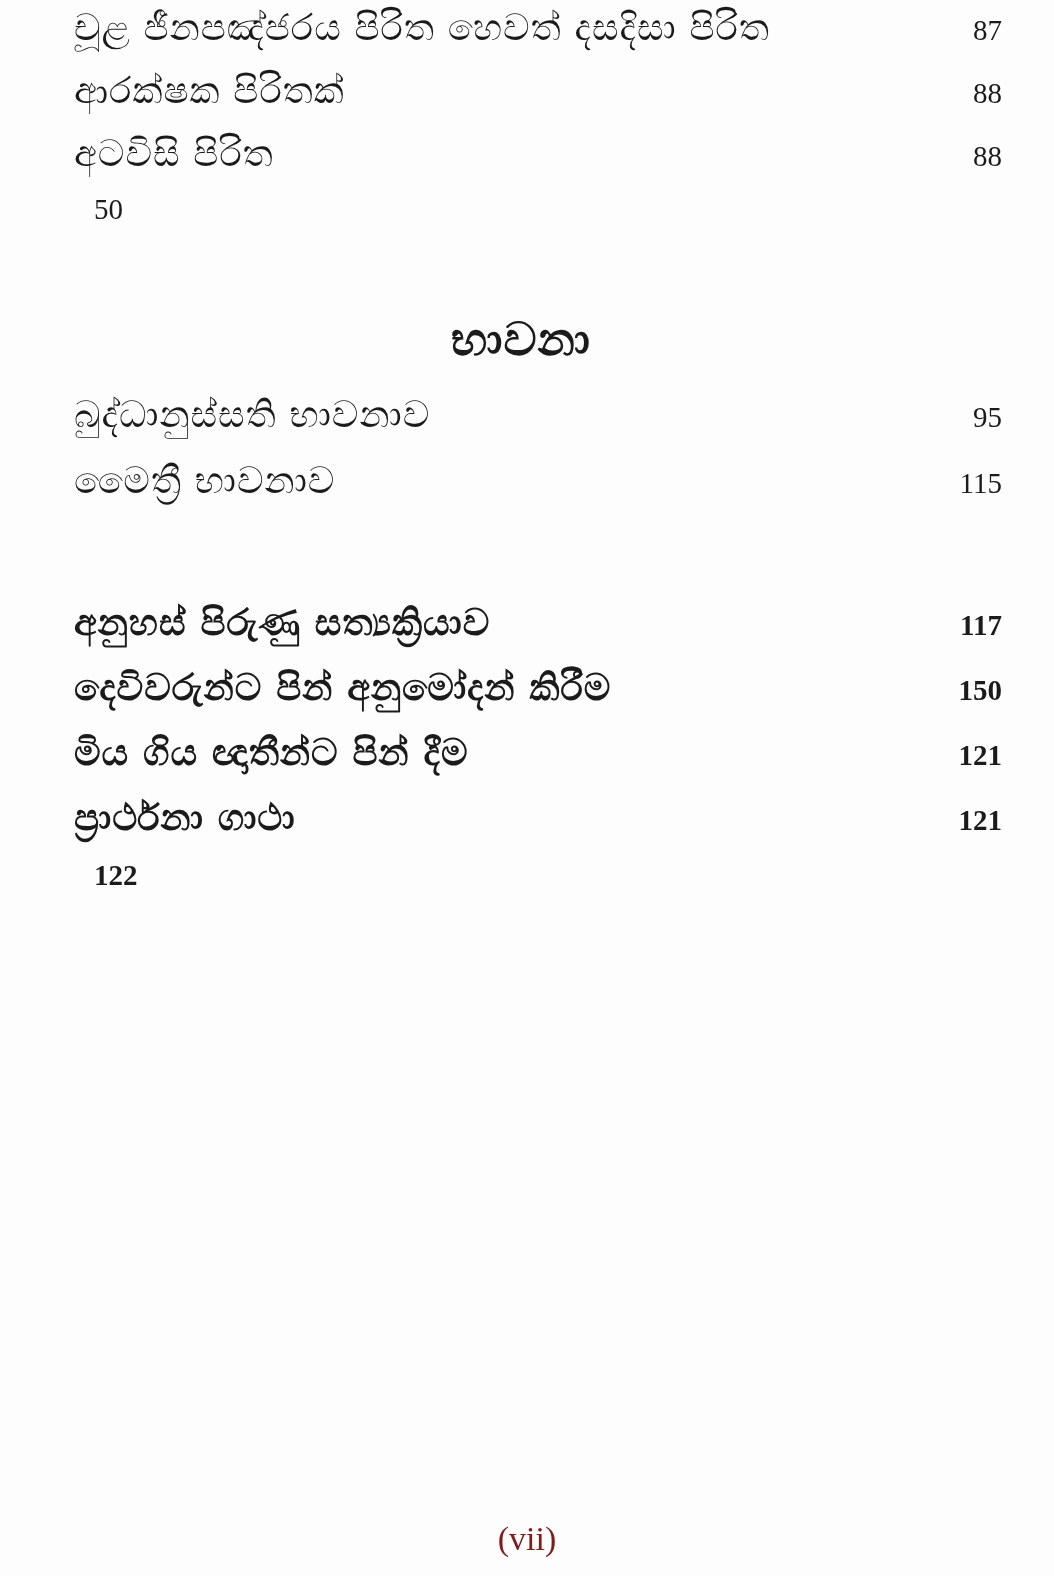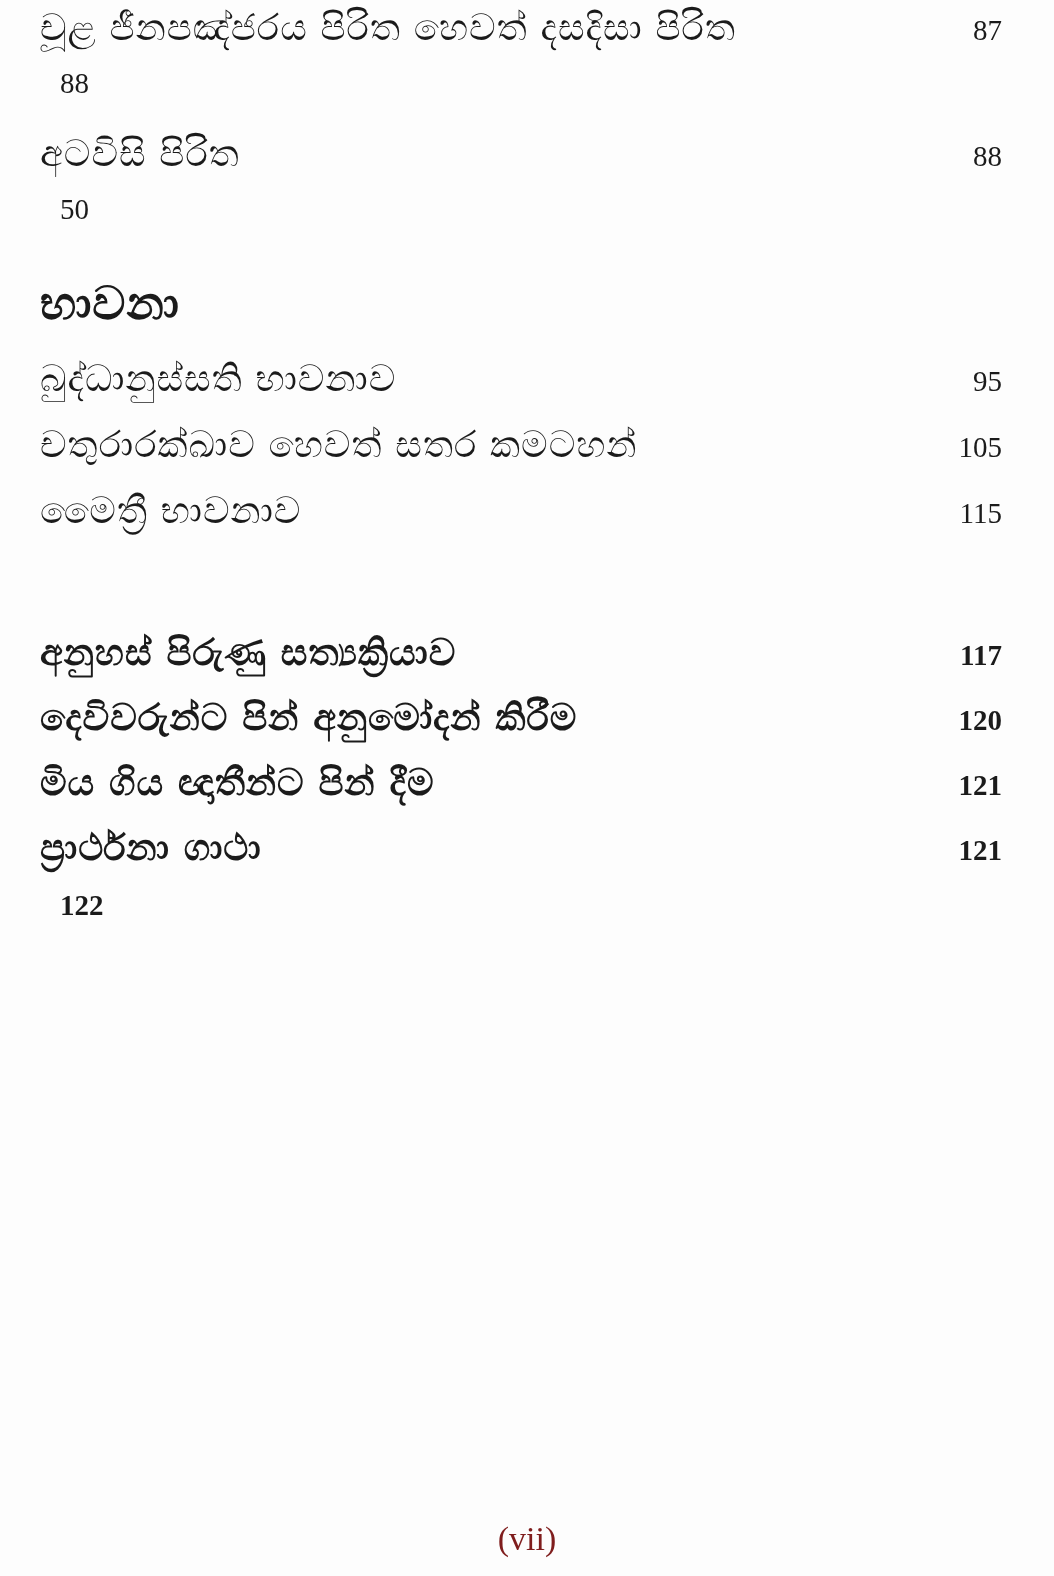--- a/index.html
+++ b/index.html
@@ -19,42 +19,43 @@
     width: 1054px;
     height: 1576px;
   }
   .toc {
     padding: 6px 52px 0 40px;
   }
   .toc-row {
     display: flex;
     justify-content: space-between;
     align-items: baseline;
+    margin-left: 34px;
   }
   .g1 .toc-row { height: 63px; }
   .g2 .toc-row { height: 66px; }
   .g3 .toc-row { height: 65px; font-weight: bold; }
   .toc-title {
     font-size: 37px;
     line-height: 1.2;
     white-space: nowrap;
     letter-spacing: 1px;
   }
   .toc-page {
     font-family: "Liberation Serif", serif;
     font-size: 29px;
     line-height: 1;
     margin-left: 20px;
   }
   .section-heading {
-    text-align: left;
+    text-align: center;
     font-weight: bold;
     font-size: 46px;
     line-height: 1.1;
-    margin: 20px 0 28px 0;
+    margin: 56px 0 28px 0;
     letter-spacing: 1px;
   }
   .group-gap {
     height: 76px;
   }
   .footer {
     position: absolute;
     bottom: 18px;
     left: 0;
     width: 100%;
@@ -69,58 +70,55 @@
 
 <div class="page">
   <div class="toc">
 
     <div class="g1">
       <div class="toc-row">
         <span class="toc-title">චූළ ජීනපඤ්ජරය පිරිත හෙවත් දසදිසා පිරිත</span>
         <span class="toc-page">87</span>
       </div>
       <div class="toc-row">
+        <span class="toc-title">ආරක්ෂක පිරිතක්</span>
         <span class="toc-page">88</span>
       </div>
       <div class="toc-row">
         <span class="toc-title">අටවිසි පිරිත</span>
         <span class="toc-page">88</span>
       </div>
       <div class="toc-row">
         <span class="toc-page">50</span>
       </div>
     </div>
 
     <div class="section-heading">භාවනා</div>
 
     <div class="g2">
       <div class="toc-row">
         <span class="toc-title">බුද්ධානුස්සති භාවනාව</span>
         <span class="toc-page">95</span>
       </div>
       <div class="toc-row">
-        <span class="toc-title">චතුරාරක්ඛාව හෙවත් සතර කමටහන්</span>
-        <span class="toc-page">105</span>
-      </div>
-      <div class="toc-row">
         <span class="toc-title">මෛත්‍රී භාවනාව</span>
         <span class="toc-page">115</span>
       </div>
     </div>
 
     <div class="group-gap"></div>
 
     <div class="g3">
       <div class="toc-row">
         <span class="toc-title">අනුහස් පිරුණු සත්‍යක්‍රියාව</span>
         <span class="toc-page">117</span>
       </div>
       <div class="toc-row">
         <span class="toc-title">දෙවිවරුන්ට පින් අනුමෝදන් කිරීම</span>
-        <span class="toc-page">120</span>
+        <span class="toc-page">150</span>
       </div>
       <div class="toc-row">
         <span class="toc-title">මිය ගිය ඥාතීන්ට පින් දීම</span>
         <span class="toc-page">121</span>
       </div>
       <div class="toc-row">
         <span class="toc-title">ප්‍රාර්ථනා ගාථා</span>
         <span class="toc-page">121</span>
       </div>
       <div class="toc-row">

